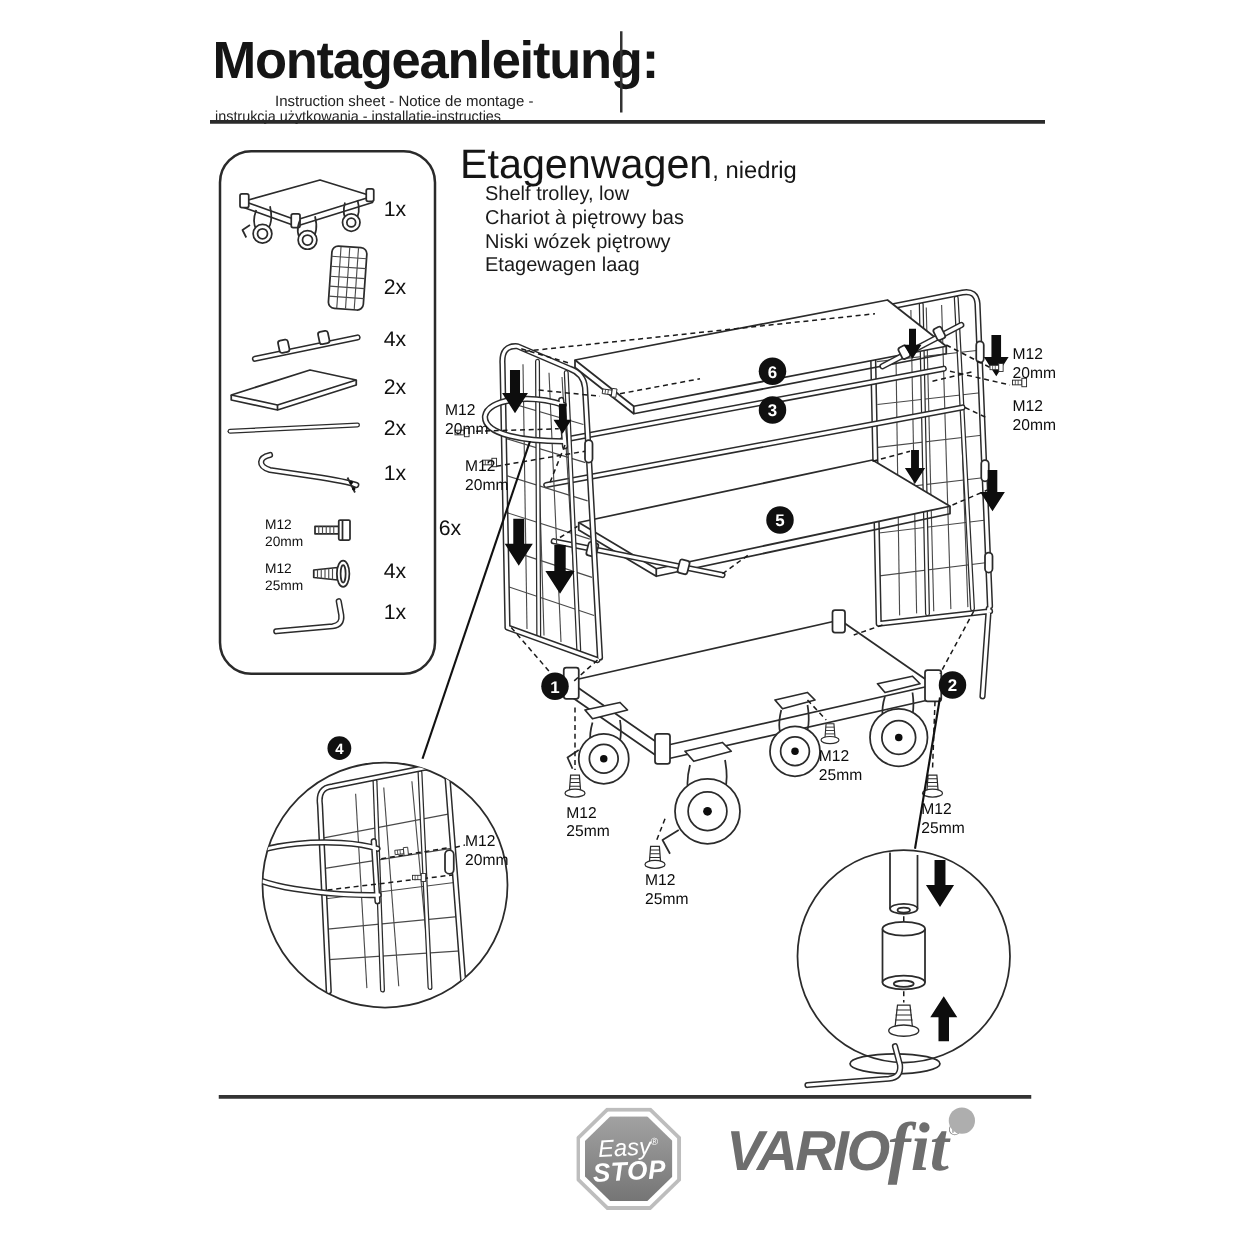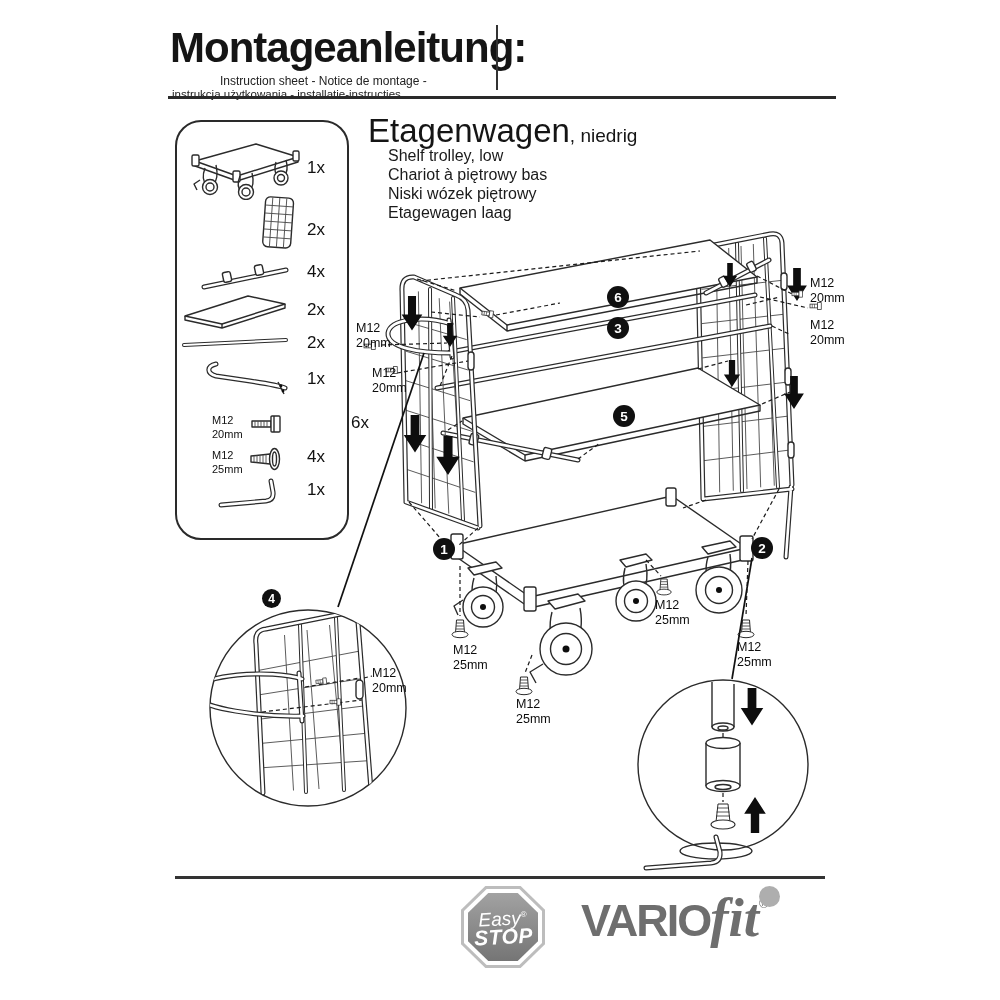--- a/index.html
+++ b/index.html
@@ -47,21 +47,21 @@
   .oct{position:absolute;inset:0;clip-path:polygon(29% 0,71% 0,100% 29%,100% 71%,71% 100%,29% 100%,0 71%,0 29%);background:#bdbdbd;}
   .oct2{position:absolute;inset:3px;clip-path:polygon(29% 0,71% 0,100% 29%,100% 71%,71% 100%,29% 100%,0 71%,0 29%);background:#ffffff;}
   .oct3{position:absolute;inset:7px;clip-path:polygon(29% 0,71% 0,100% 29%,100% 71%,71% 100%,29% 100%,0 71%,0 29%);
         background:linear-gradient(#a2a2a2,#757575);}
   .es-text{position:absolute;inset:0;display:flex;flex-direction:column;align-items:center;justify-content:center;
            transform:rotate(-3deg);color:#fff;font-style:italic;}
   .es-top{font-size:19px;line-height:17px;}
   .es-top sup{font-size:8px;}
   .es-bot{font-size:21px;font-weight:bold;line-height:20px;letter-spacing:0.5px;}
   .variofit{position:absolute;left:581px;top:886px;white-space:nowrap;}
-  .vf-vario{font-size:45px;font-weight:700;letter-spacing:-2px;color:#6e6e6e;}
+  .vf-vario{font-size:45px;font-weight:700;letter-spacing:-2px;color:#6e6e6e;font-style:italic;}
   .vf-fit{font-family:"Liberation Serif",serif;font-style:italic;font-weight:700;font-size:55px;color:#6e6e6e;}
   .vf-dot{position:absolute;left:178px;top:0px;width:21px;height:21px;border-radius:50%;background:#aeaeae;}
   .vf-reg{font-size:13px;color:#777;vertical-align:28px;}
 </style>
 </head>
 <body>
 
 <div class="page">
 
   <div class="doc-title">Montageanleitung:</div>

